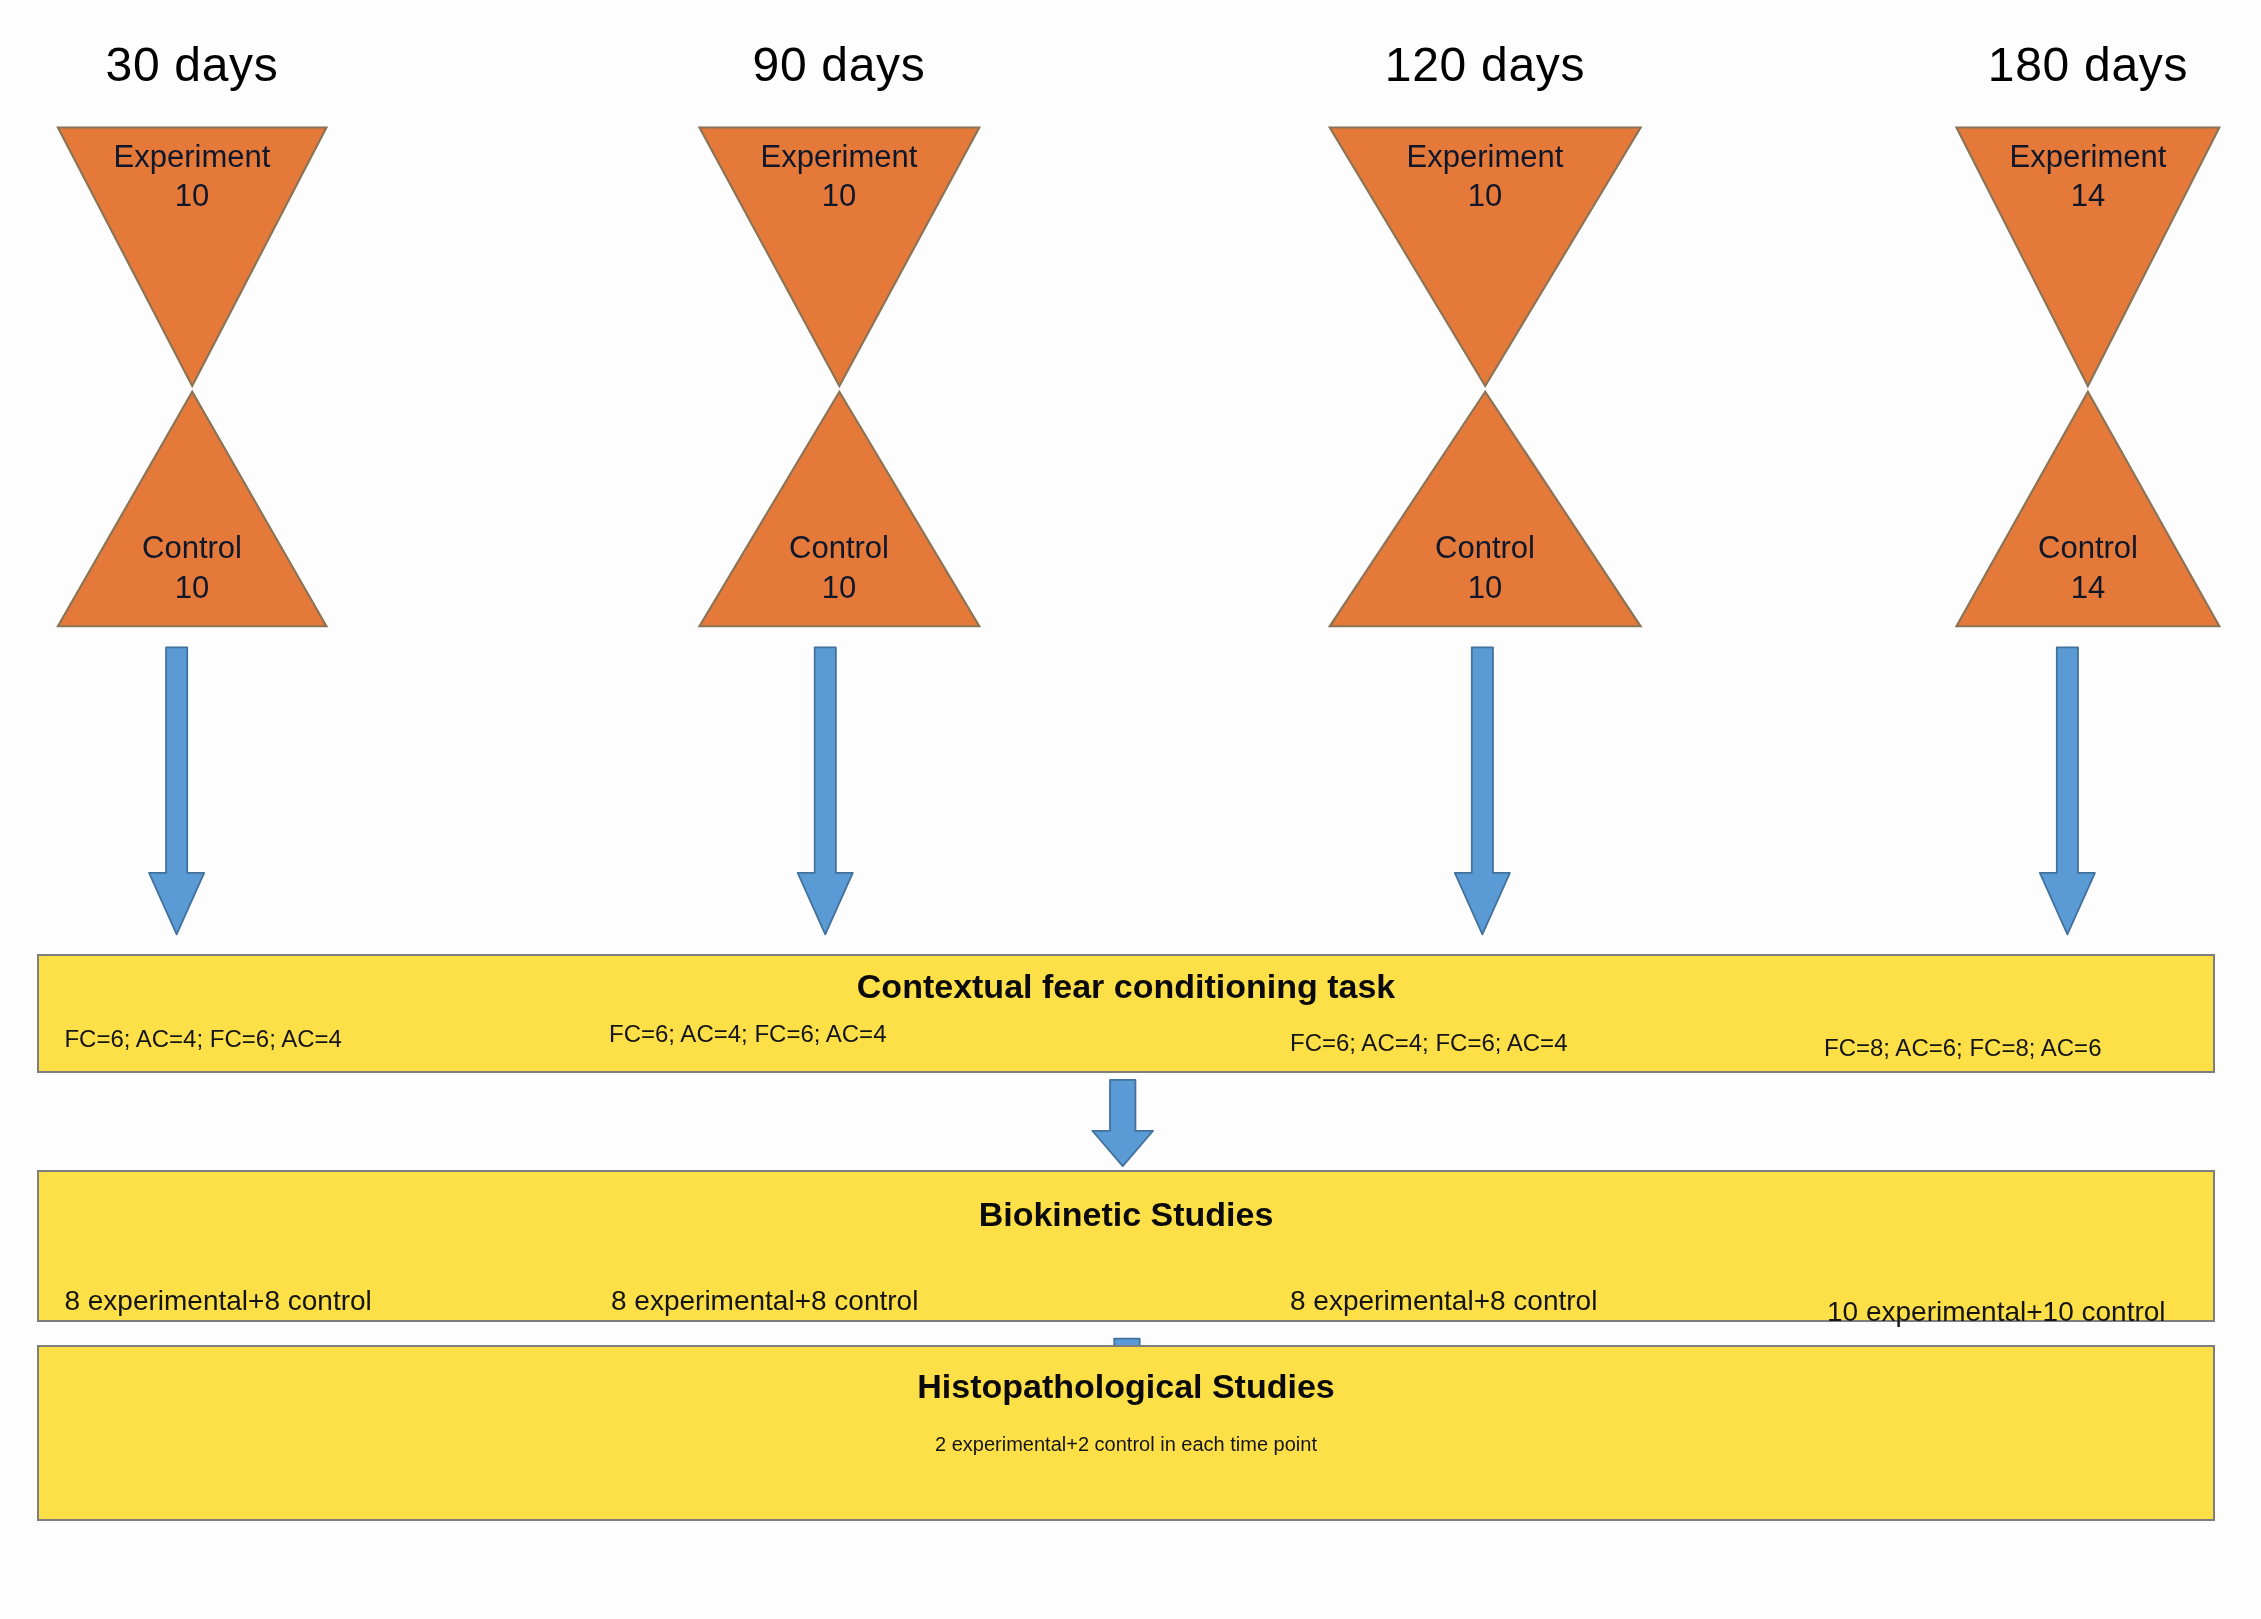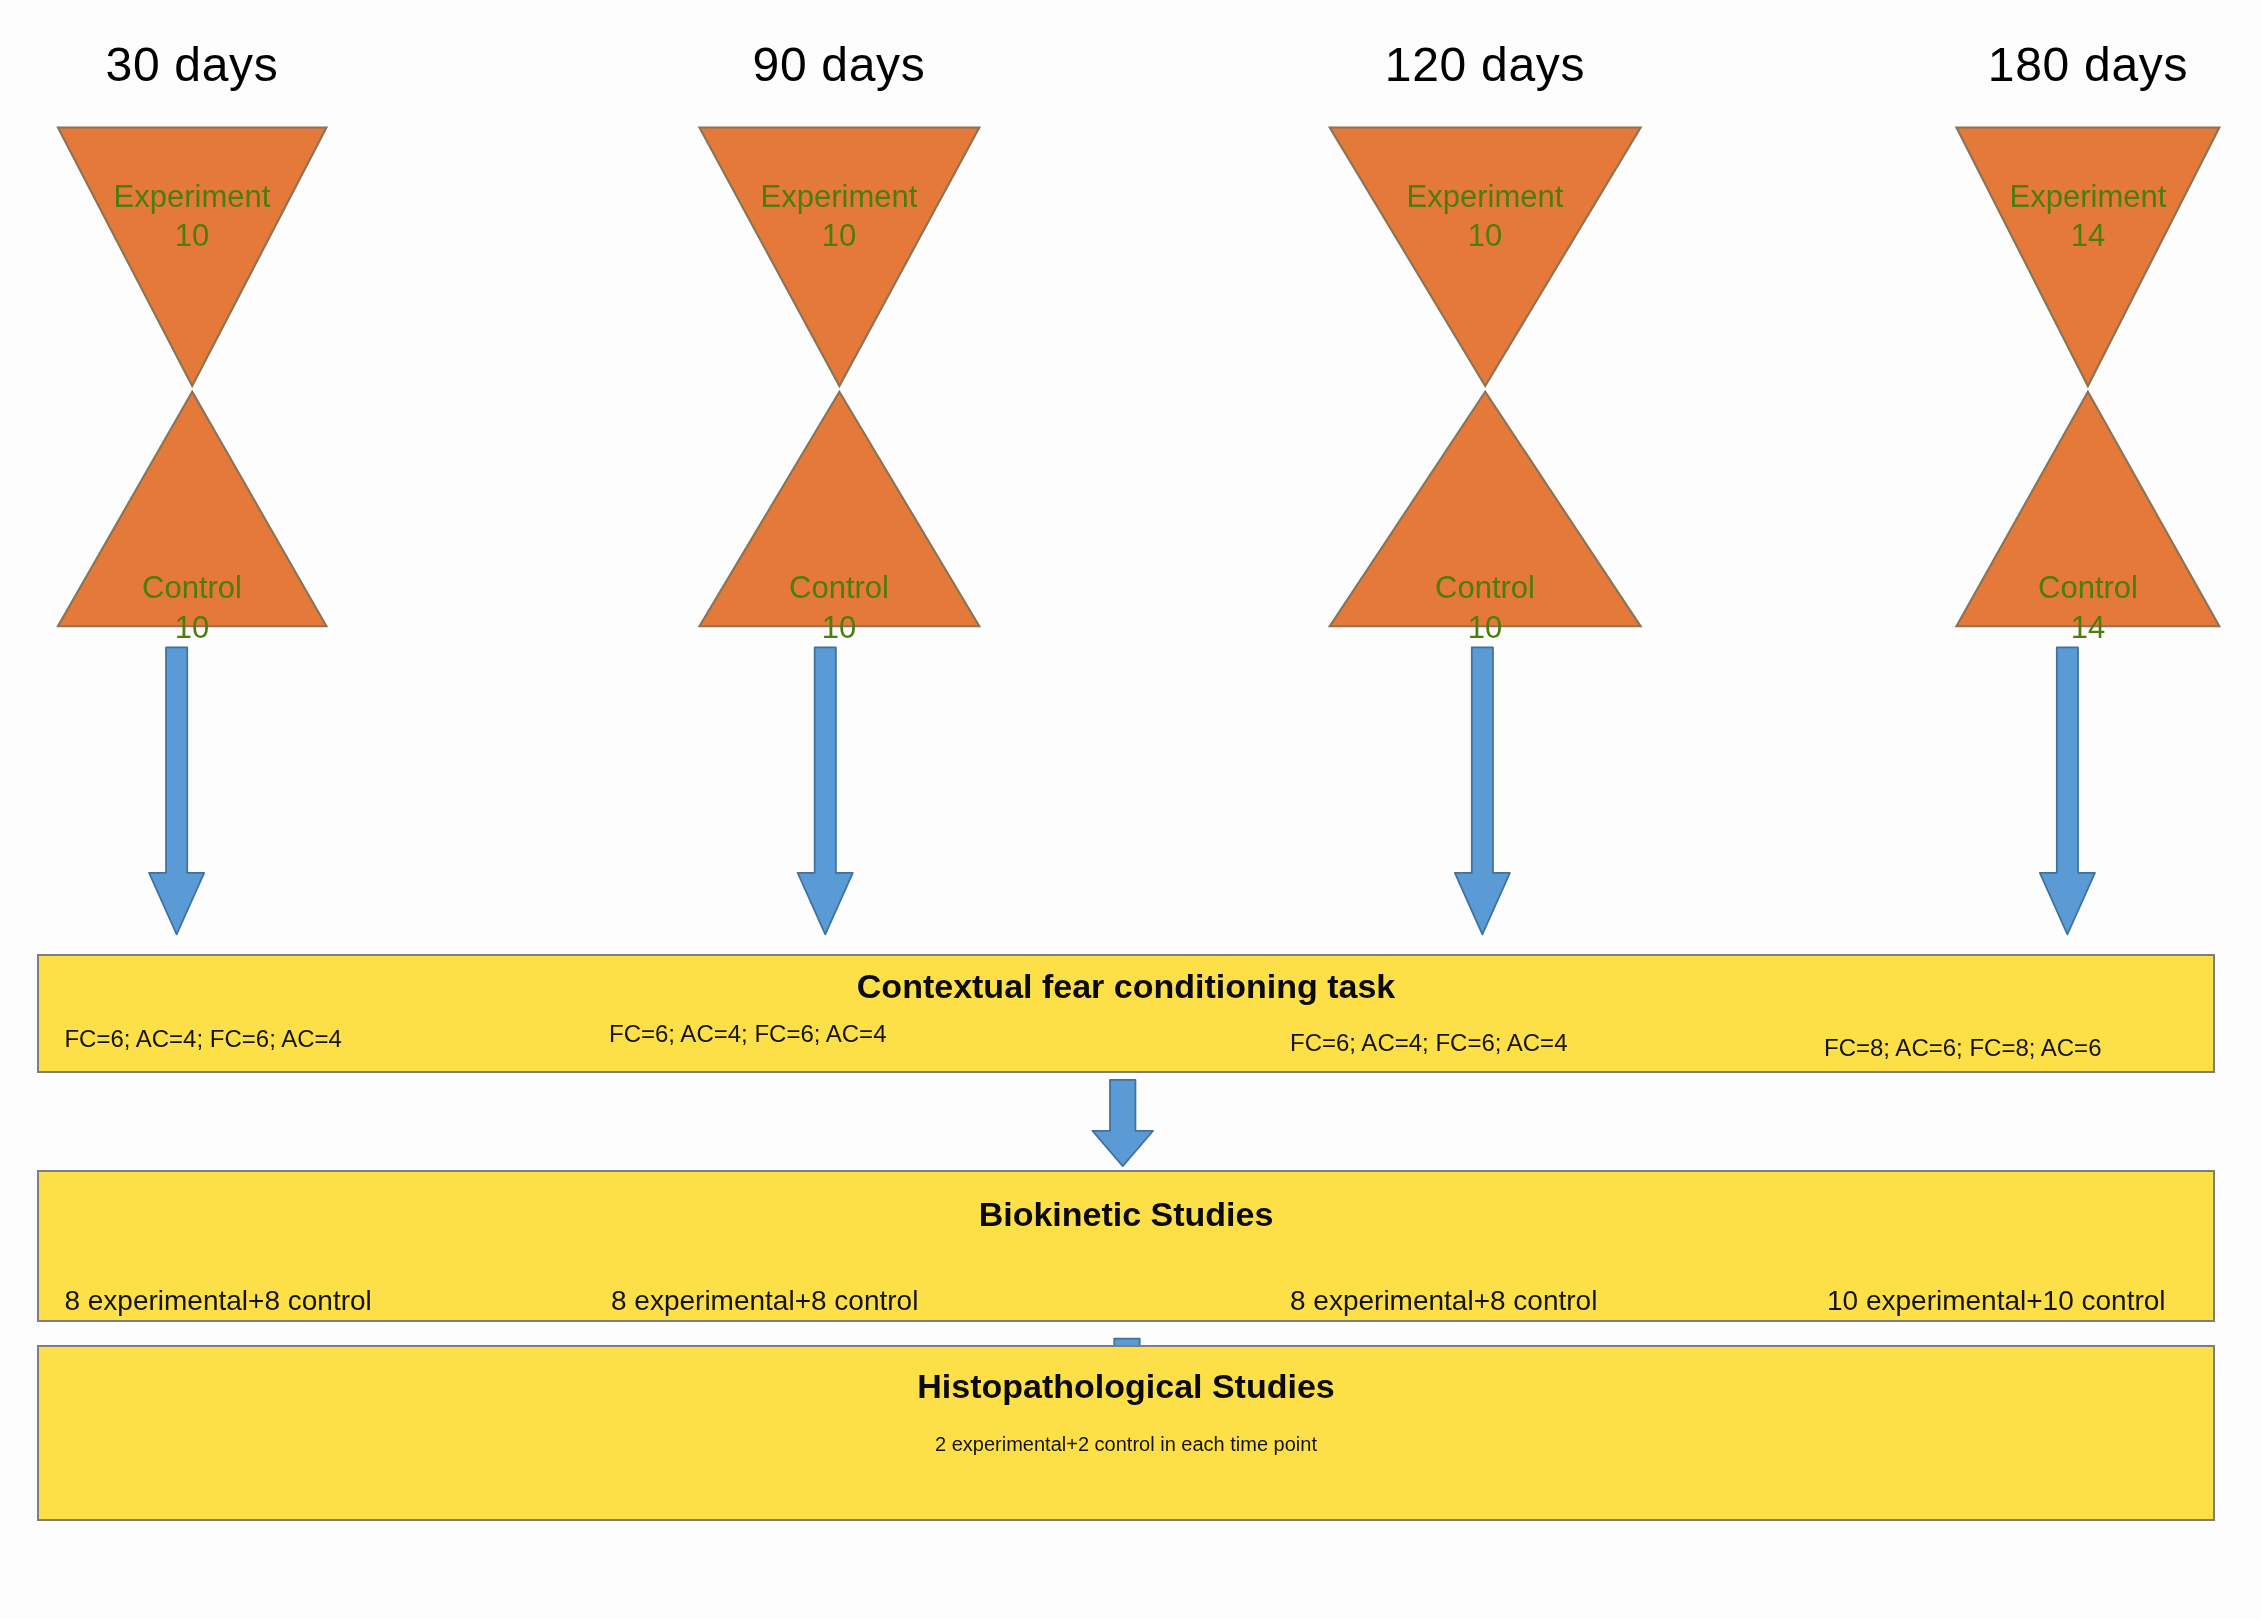--- a/index.html
+++ b/index.html
@@ -11,21 +11,21 @@
   svg.layer { position:absolute; left:0; top:0; width:2261px; height:1620px; }
   .tri   { fill:#E5793A; stroke:#8B7355; stroke-width:3; }
   .arrow { fill:#5B9BD5; stroke:#41719C; stroke-width:2.5; stroke-linejoin:round; }
 
   .day-header {
     position:absolute; top:37px; transform:translateX(-50%);
     font-size:48px; color:#000000; white-space:nowrap; letter-spacing:0.7px;
   }
   .tri-text {
     position:absolute; transform:translateX(-50%);
-    font-size:31px; color:#4d7c0f; white-space:nowrap;margin-top:40px;
+    font-size:31px; color:#0f172a; white-space:nowrap;
   }
   .gray-box {
     position:absolute; left:37px; width:2178px;
     background:#fde047; border:2.8px solid #7E7E7E; box-sizing:border-box;
   }
   .box-title {
     position:absolute; left:50%; transform:translateX(-50%);
     font-weight:bold; font-size:34px; color:#0a0a0a; white-space:nowrap;
   }
   .box-val   { position:absolute; font-size:24px; color:#141414; white-space:nowrap; }
@@ -102,21 +102,21 @@
     <div class="box-val" style="left:570px;top:64px">FC=6; AC=4; FC=6; AC=4</div>
     <div class="box-val" style="left:1251px;top:73px">FC=6; AC=4; FC=6; AC=4</div>
     <div class="box-val" style="left:1785px;top:78px">FC=8; AC=6; FC=8; AC=6</div>
   </div>
 
   <div class="gray-box" style="top:1170px;height:152px">
     <div class="box-title" style="top:22.6px">Biokinetic Studies</div>
     <div class="box-val small" style="left:25.4px;top:113px">8 experimental+8 control</div>
     <div class="box-val small" style="left:572px;top:113px">8 experimental+8 control</div>
     <div class="box-val small" style="left:1251px;top:113px">8 experimental+8 control</div>
-    <div class="box-val small" style="left:1788px;top:113px">10 experimental+10 control</div>
+    <div class="box-val small" style="left:1788px;top:124px">10 experimental+10 control</div>
   </div>
 
   <div class="gray-box" style="top:1345px;height:176px">
     <div class="box-title" style="top:20px">Histopathological Studies</div>
     <div class="box-note" style="top:86px">2 experimental+2 control in each time point</div>
   </div>
 
 </div>
 
 

